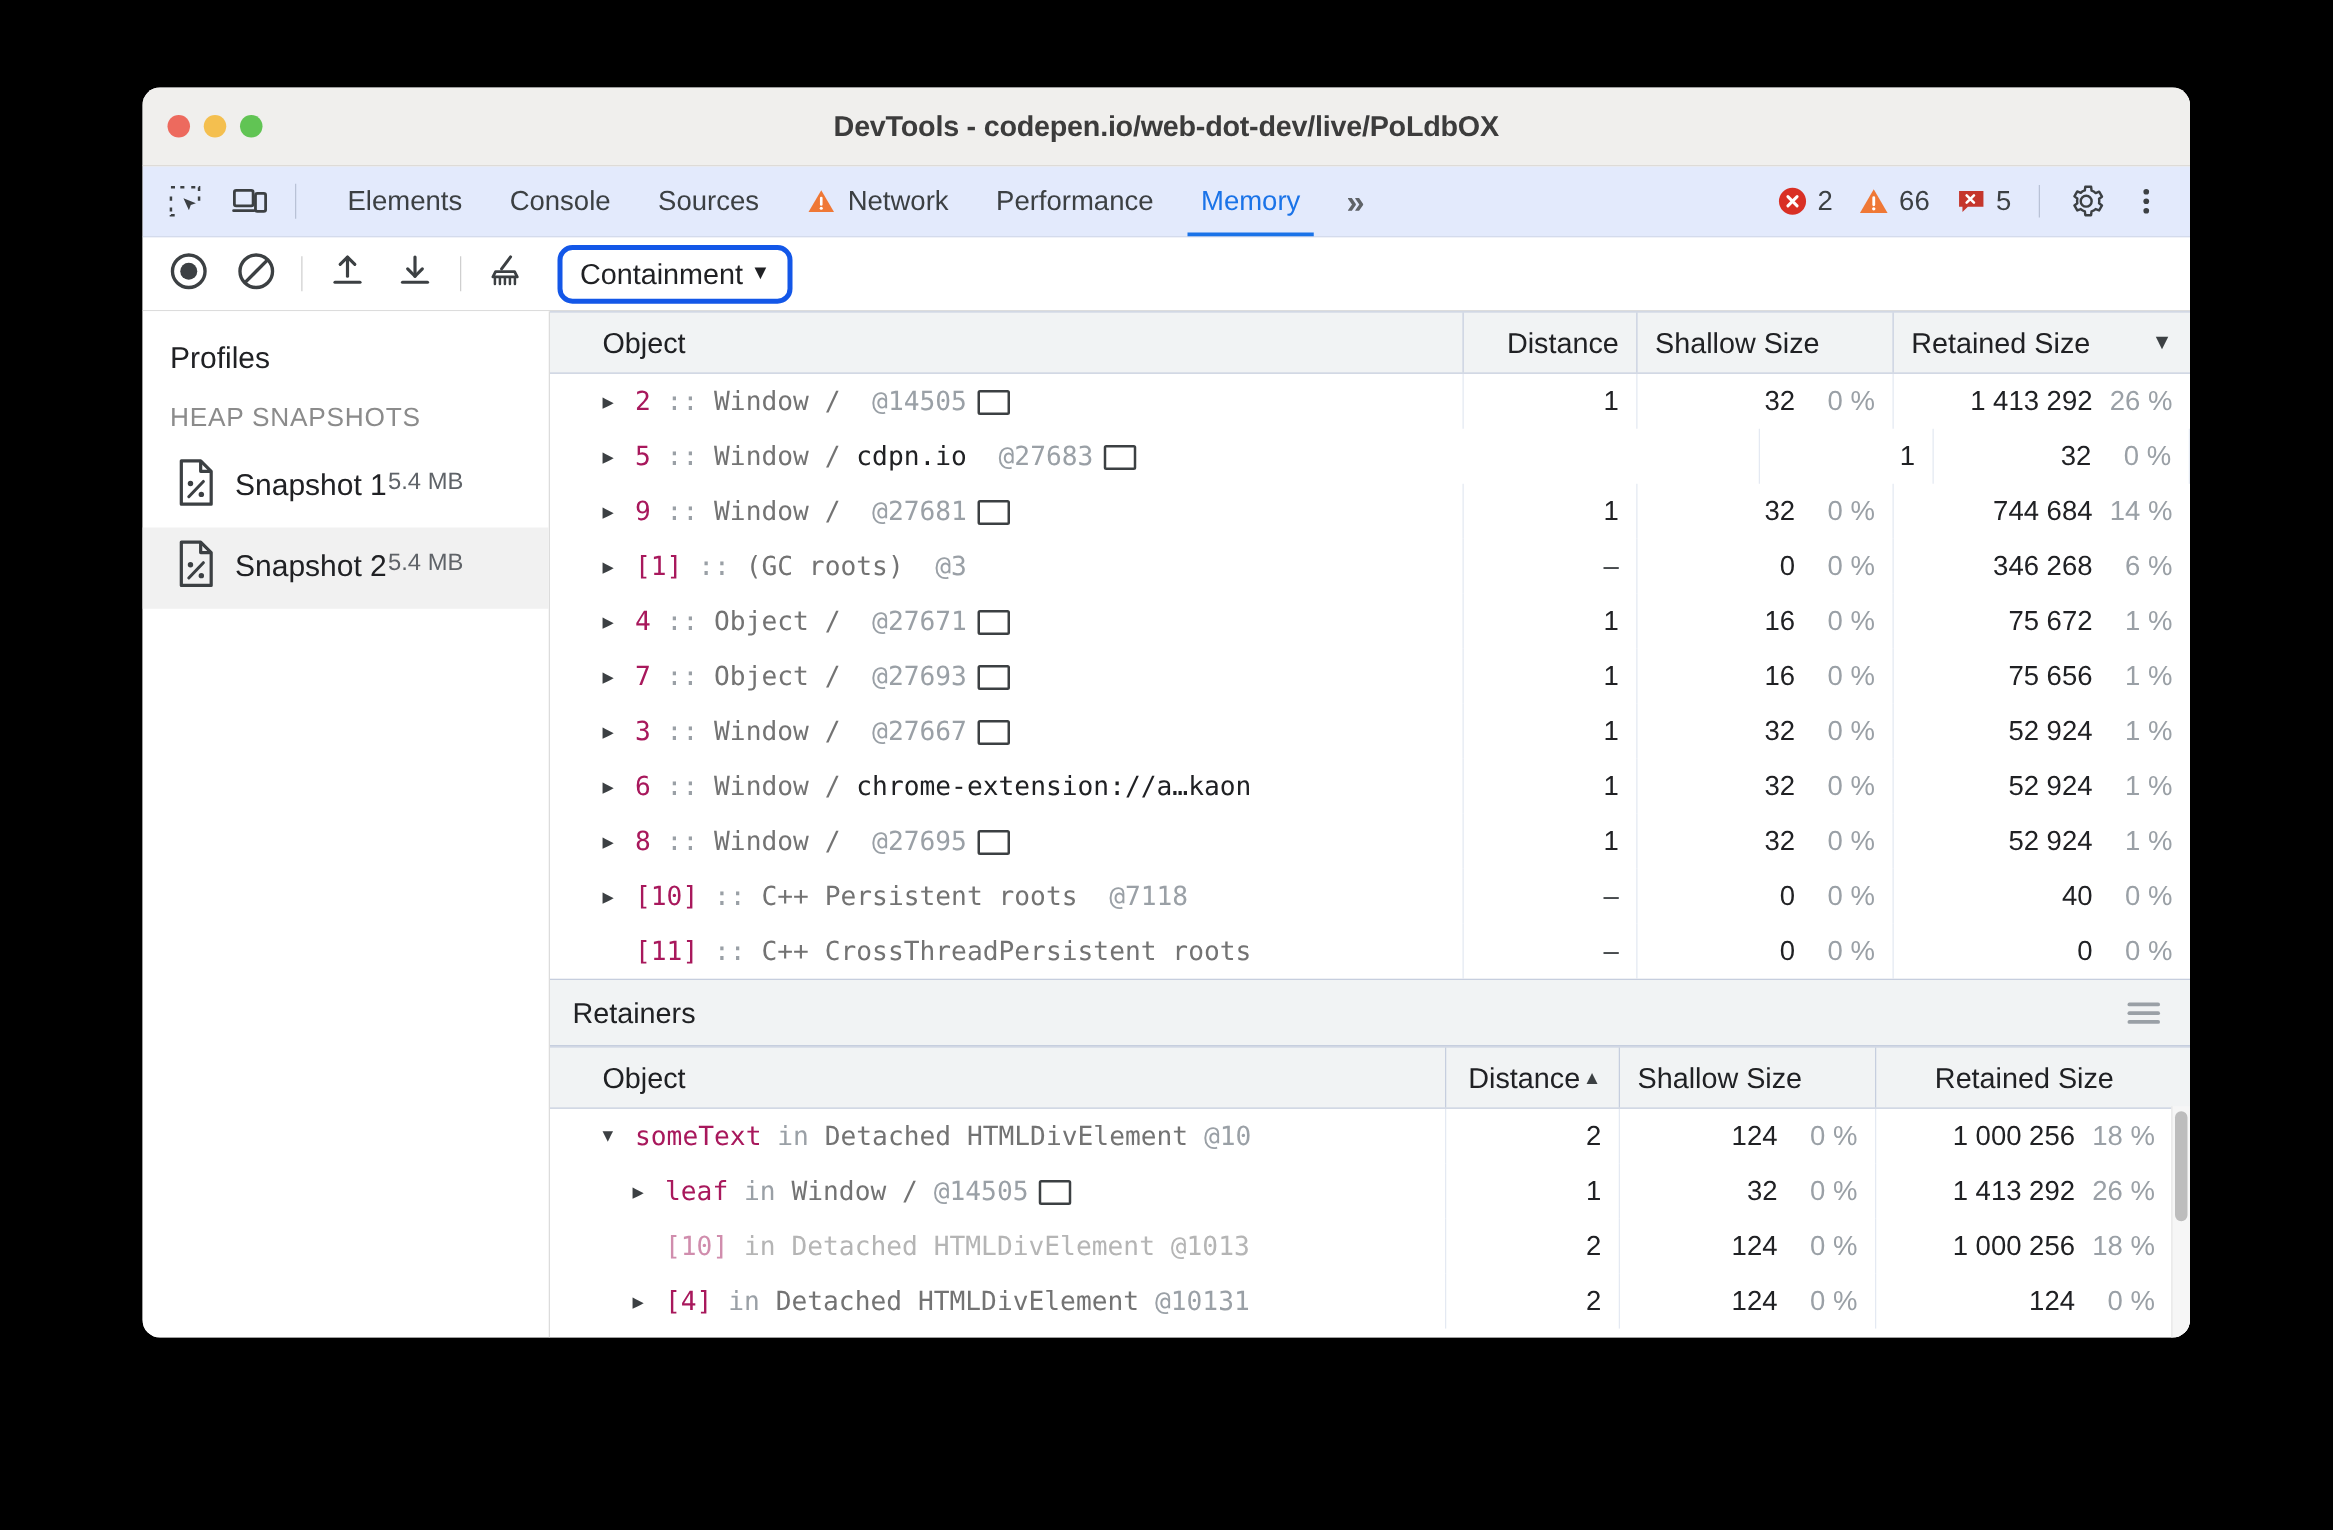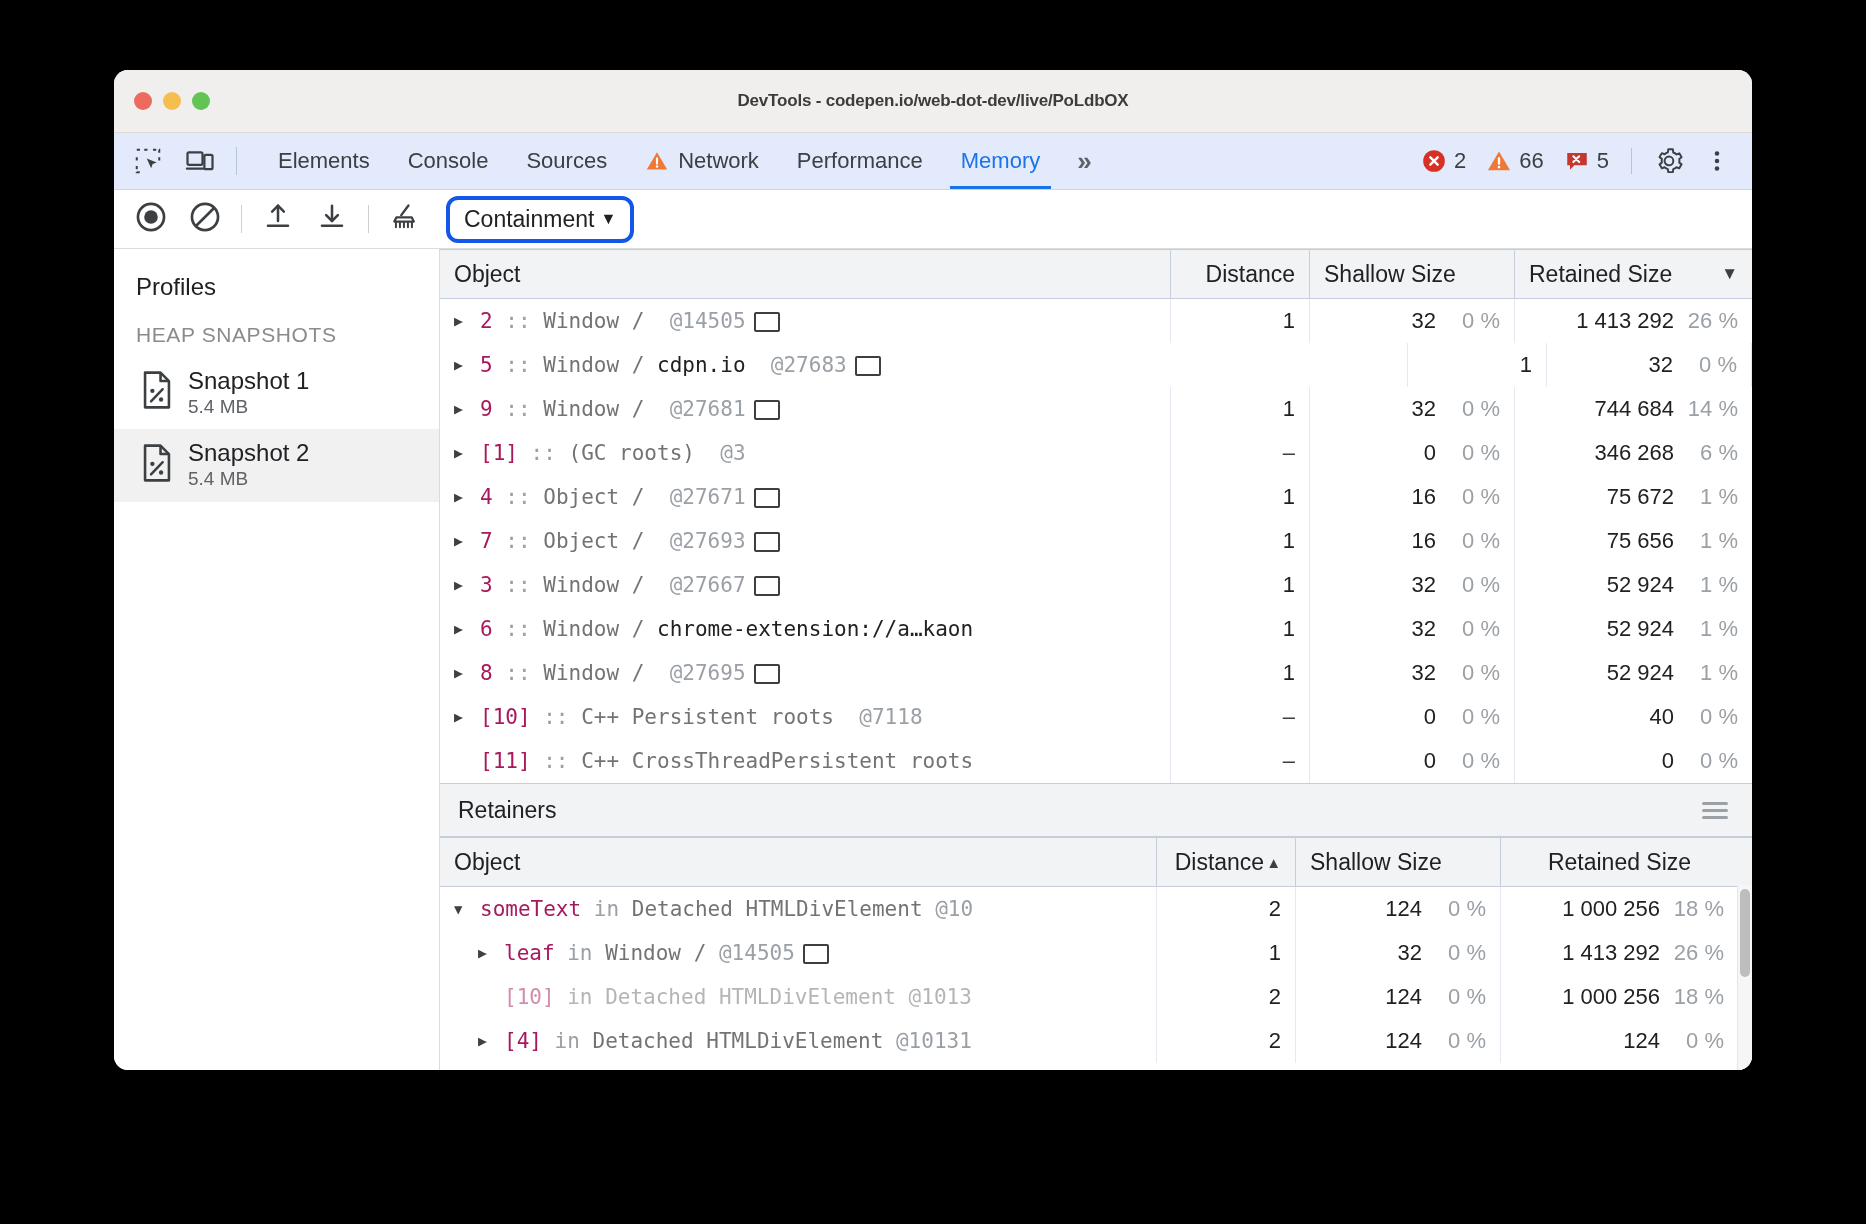--- a/index.html
+++ b/index.html
@@ -42,21 +42,21 @@
     margin-left: 20px;
   }
   .dot { width: 18px; height: 18px; border-radius: 50%; }
   .dot.red { background: #ed6a5e; }
   .dot.yellow { background: #f4bf4f; }
   .dot.green { background: #61c454; }
   .win-title {
     position: absolute;
     left: 0; right: 0;
     text-align: center;
-    font-size: 17px;
+    font-size: 23px;
     font-weight: bold;
     color: #3c3c3c;
     letter-spacing: -0.2px;
   }
 
   
   .tabstrip {
     height: 56px;
     flex: 0 0 56px;
     background: #e3eafc;
@@ -185,21 +185,21 @@
     letter-spacing: 0.6px;
     padding: 8px 0 10px 22px;
   }
   .snap {
     display: flex;
     align-items: center;
     gap: 14px;
     padding: 10px 0 12px 26px;
   }
   .snap.selected { background: #f1f1f1; }
-  .snap-texts { display: flex; flex-direction: column; gap: 1px; }
+  .snap-texts { display: flex; gap: 1px; }
   .snap-name { font-size: 24px; color: #202124; line-height: 1.15; }
   .snap-size { font-size: 19px; color: #5f6368; line-height: 1.15; }
 
   
   .main {
     flex: 1 1 auto;
     display: flex;
     flex-direction: column;
     min-width: 0;
     background: #fff;
@@ -216,21 +216,21 @@
     font-size: 23px;
     color: #202124;
     padding: 0 14px;
     height: 48px;
     display: flex;
     align-items: center;
     box-sizing: border-box;
     border-right: 1px solid #c6cede;
   }
   .hcell.last { border-right: none; }
-  .c-obj  { flex: 1 1 auto; min-width: 0; }
+  .c-obj  { flex: 1 1 auto; min-width: 0; margin-left: 28px; }
   .c-dist { flex: 0 0 139px; justify-content: flex-end; }
   .c-shal { flex: 0 0 205px; }
   .c-ret  { flex: 0 0 237px; justify-content: center; }
   .sort-caret { margin-left: auto; font-size: 17px; color: #3c4043; }
   .sort-caret.asc { margin-left: 2px; font-size: 15px; }
 
   .rows { overflow: hidden; }
   .row {
     display: flex;
     height: 44px;

